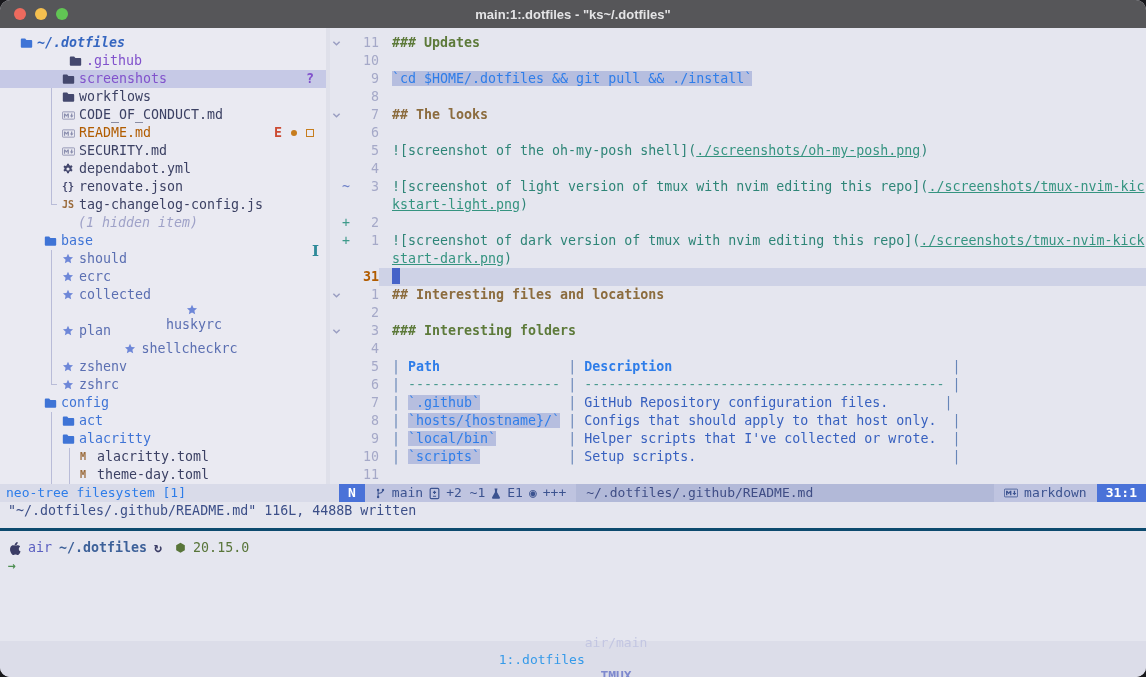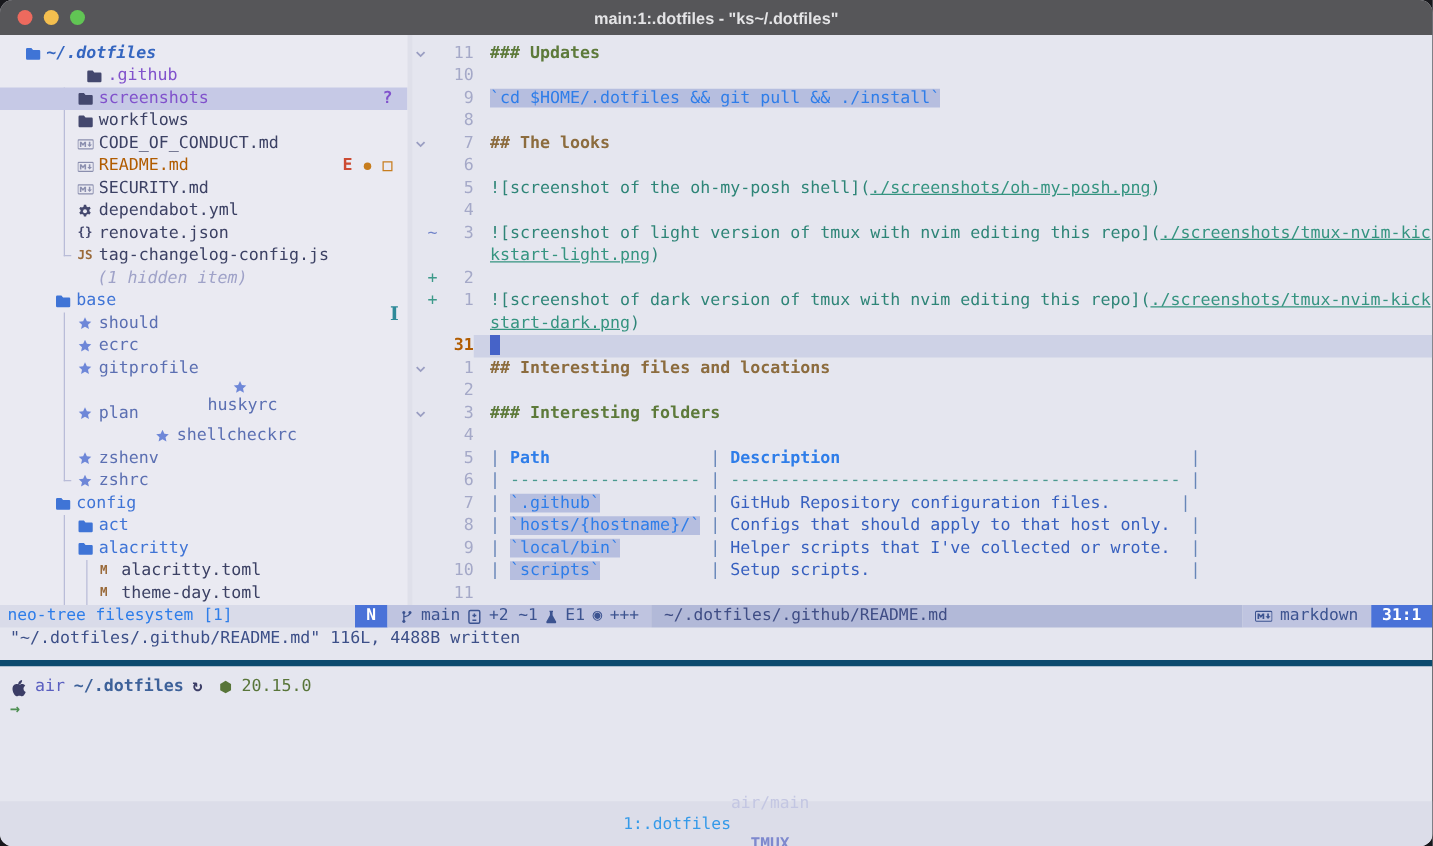--- a/index.html
+++ b/index.html
@@ -47,32 +47,32 @@
   .etext{flex:1;padding-left:13px;}
   .e-line.cur .etext{background:#ced2e6;}
   .cursorblk{display:inline-block;width:8px;height:16px;background:#4663c8;vertical-align:-3px;}
   .h3{color:#5d7a3a;font-weight:bold;} .h2{color:#8c6c3e;font-weight:bold;}
   .code{color:#2e7de9;background:#b6bedf;}
   .img{color:#2e8577;} .url{color:#359480;text-decoration:underline;}
   .pipe{color:#6786b8;} .dash{color:#4a9a8f;}
   .th{color:#2e7de9;font-weight:bold;} .td{color:#3760bf;} .tcode{color:#2e7de9;background:#b6bedf;}
   
   .statusrow{height:18px;display:flex;flex:0 0 auto;line-height:18px;font-size:13px;}
-  .nt-status{width:284px;flex:0 0 auto;background:#d9dbe9;color:#2e7de9;padding-left:6px;box-sizing:border-box;}
+  .nt-status{width:339px;flex:0 0 auto;background:#d9dbe9;color:#2e7de9;padding-left:6px;box-sizing:border-box;}
   .sl{flex:1;display:flex;color:#3c5390;}
   .sl-mode{background:#4a72d8;color:#fff;font-weight:bold;padding:0 9px;}
   .sl-left{background:#bfc4e0;display:flex;align-items:center;gap:6px;padding:0 10px;}
   .sl-ic{display:inline-flex;align-items:center;}
   .sl-path{flex:1;background:#b2b9d8;color:#3f4d85;padding:0 10px;}
   .sl-ft{background:#bfc4e0;display:flex;align-items:center;gap:6px;padding:0 10px;}
   .sl-pos{background:#4a72d8;color:#fff;font-weight:bold;padding:0 9px;}
   
   .cmdline{height:18px;line-height:18px;padding-left:8px;color:#3c4f88;flex:0 0 auto;}
   .gap8{height:8px;flex:0 0 auto;}
-  .shell{flex:1;border-top:5px solid #0c4a6e;padding-top:8px;box-sizing:border-box;}
+  .shell{flex:1;border-top:3px solid #0c4a6e;padding-top:8px;box-sizing:border-box;}
   .p-line{height:18px;line-height:18px;display:flex;align-items:center;padding-left:8px;gap:7px;}
   .p-user{color:#5a5fc0;} .p-path{color:#3d6199;font-weight:bold;}
   .p-refresh{color:#3b3d66;font-weight:bold;} .p-node{color:#587539;}
   .p-arrow{color:#4e8f52;font-weight:bold;}
   
   .tmuxbar{height:36px;flex:0 0 auto;background:#dcdde9;display:flex;align-items:center;
     justify-content:center;padding:0 14px;font-size:13px;}
   .tmux-win{color:#359ae9;}
   .tmux-right{display:flex;gap:18px;align-items:center;flex-direction:column;}
   .tmux-session{color:#c3c6e2;} .tmux-label{color:#7e89ce;font-weight:bold;}
@@ -134,21 +134,21 @@
               <path fill="currentColor" d="M1 2.6A1.2 1.2 0 0 1 2.2 1.4h4.1l1.6 2h6A1.2 1.2 0 0 1 15 4.6v7a1.2 1.2 0 0 1-1.2 1.2H2.2A1.2 1.2 0 0 1 1 11.6z"></path>
             </svg></span><span class="t-label t-blue">base</span></div>
         <div class="t-row" style="padding-left: 62px;"><span class="t-icon c-star"><svg width="12" height="12" viewBox="0 0 16 16">
               <path fill="currentColor" d="M8 1l2 4.3 4.7.5-3.5 3.2 1 4.6L8 11.2 3.8 13.6l1-4.6L1.3 5.8 6 5.3z"></path>
             </svg></span><span class="t-label t-file">should</span></div>
         <div class="t-row" style="padding-left: 62px;"><span class="t-icon c-star"><svg width="12" height="12" viewBox="0 0 16 16">
               <path fill="currentColor" d="M8 1l2 4.3 4.7.5-3.5 3.2 1 4.6L8 11.2 3.8 13.6l1-4.6L1.3 5.8 6 5.3z"></path>
             </svg></span><span class="t-label t-file">ecrc</span></div>
         <div class="t-row" style="padding-left: 62px;"><span class="t-icon c-star"><svg width="12" height="12" viewBox="0 0 16 16">
               <path fill="currentColor" d="M8 1l2 4.3 4.7.5-3.5 3.2 1 4.6L8 11.2 3.8 13.6l1-4.6L1.3 5.8 6 5.3z"></path>
-            </svg></span><span class="t-label t-file">gitprofile</span></div>
+            </svg></span><span class="t-label t-file">collected</span></div>
         <div class="t-row" style="padding-left: 62px; flex-direction: column;"><span class="t-icon c-star"><svg width="12" height="12" viewBox="0 0 16 16">
               <path fill="currentColor" d="M8 1l2 4.3 4.7.5-3.5 3.2 1 4.6L8 11.2 3.8 13.6l1-4.6L1.3 5.8 6 5.3z"></path>
             </svg></span><span class="t-label t-file">huskyrc</span></div>
         <div class="t-row" style="padding-left: 62px;"><span class="t-icon c-star"><svg width="12" height="12" viewBox="0 0 16 16">
               <path fill="currentColor" d="M8 1l2 4.3 4.7.5-3.5 3.2 1 4.6L8 11.2 3.8 13.6l1-4.6L1.3 5.8 6 5.3z"></path>
             </svg></span><span class="t-label t-file">plan</span></div>
         <div class="t-row" style="padding-left: 36px; justify-content: center;"><span class="t-icon c-star"><svg width="12" height="12" viewBox="0 0 16 16">
               <path fill="currentColor" d="M8 1l2 4.3 4.7.5-3.5 3.2 1 4.6L8 11.2 3.8 13.6l1-4.6L1.3 5.8 6 5.3z"></path>
             </svg></span><span class="t-label t-file">shellcheckrc</span></div>
         <div class="t-row" style="padding-left: 62px;"><span class="t-icon c-star"><svg width="12" height="12" viewBox="0 0 16 16">

